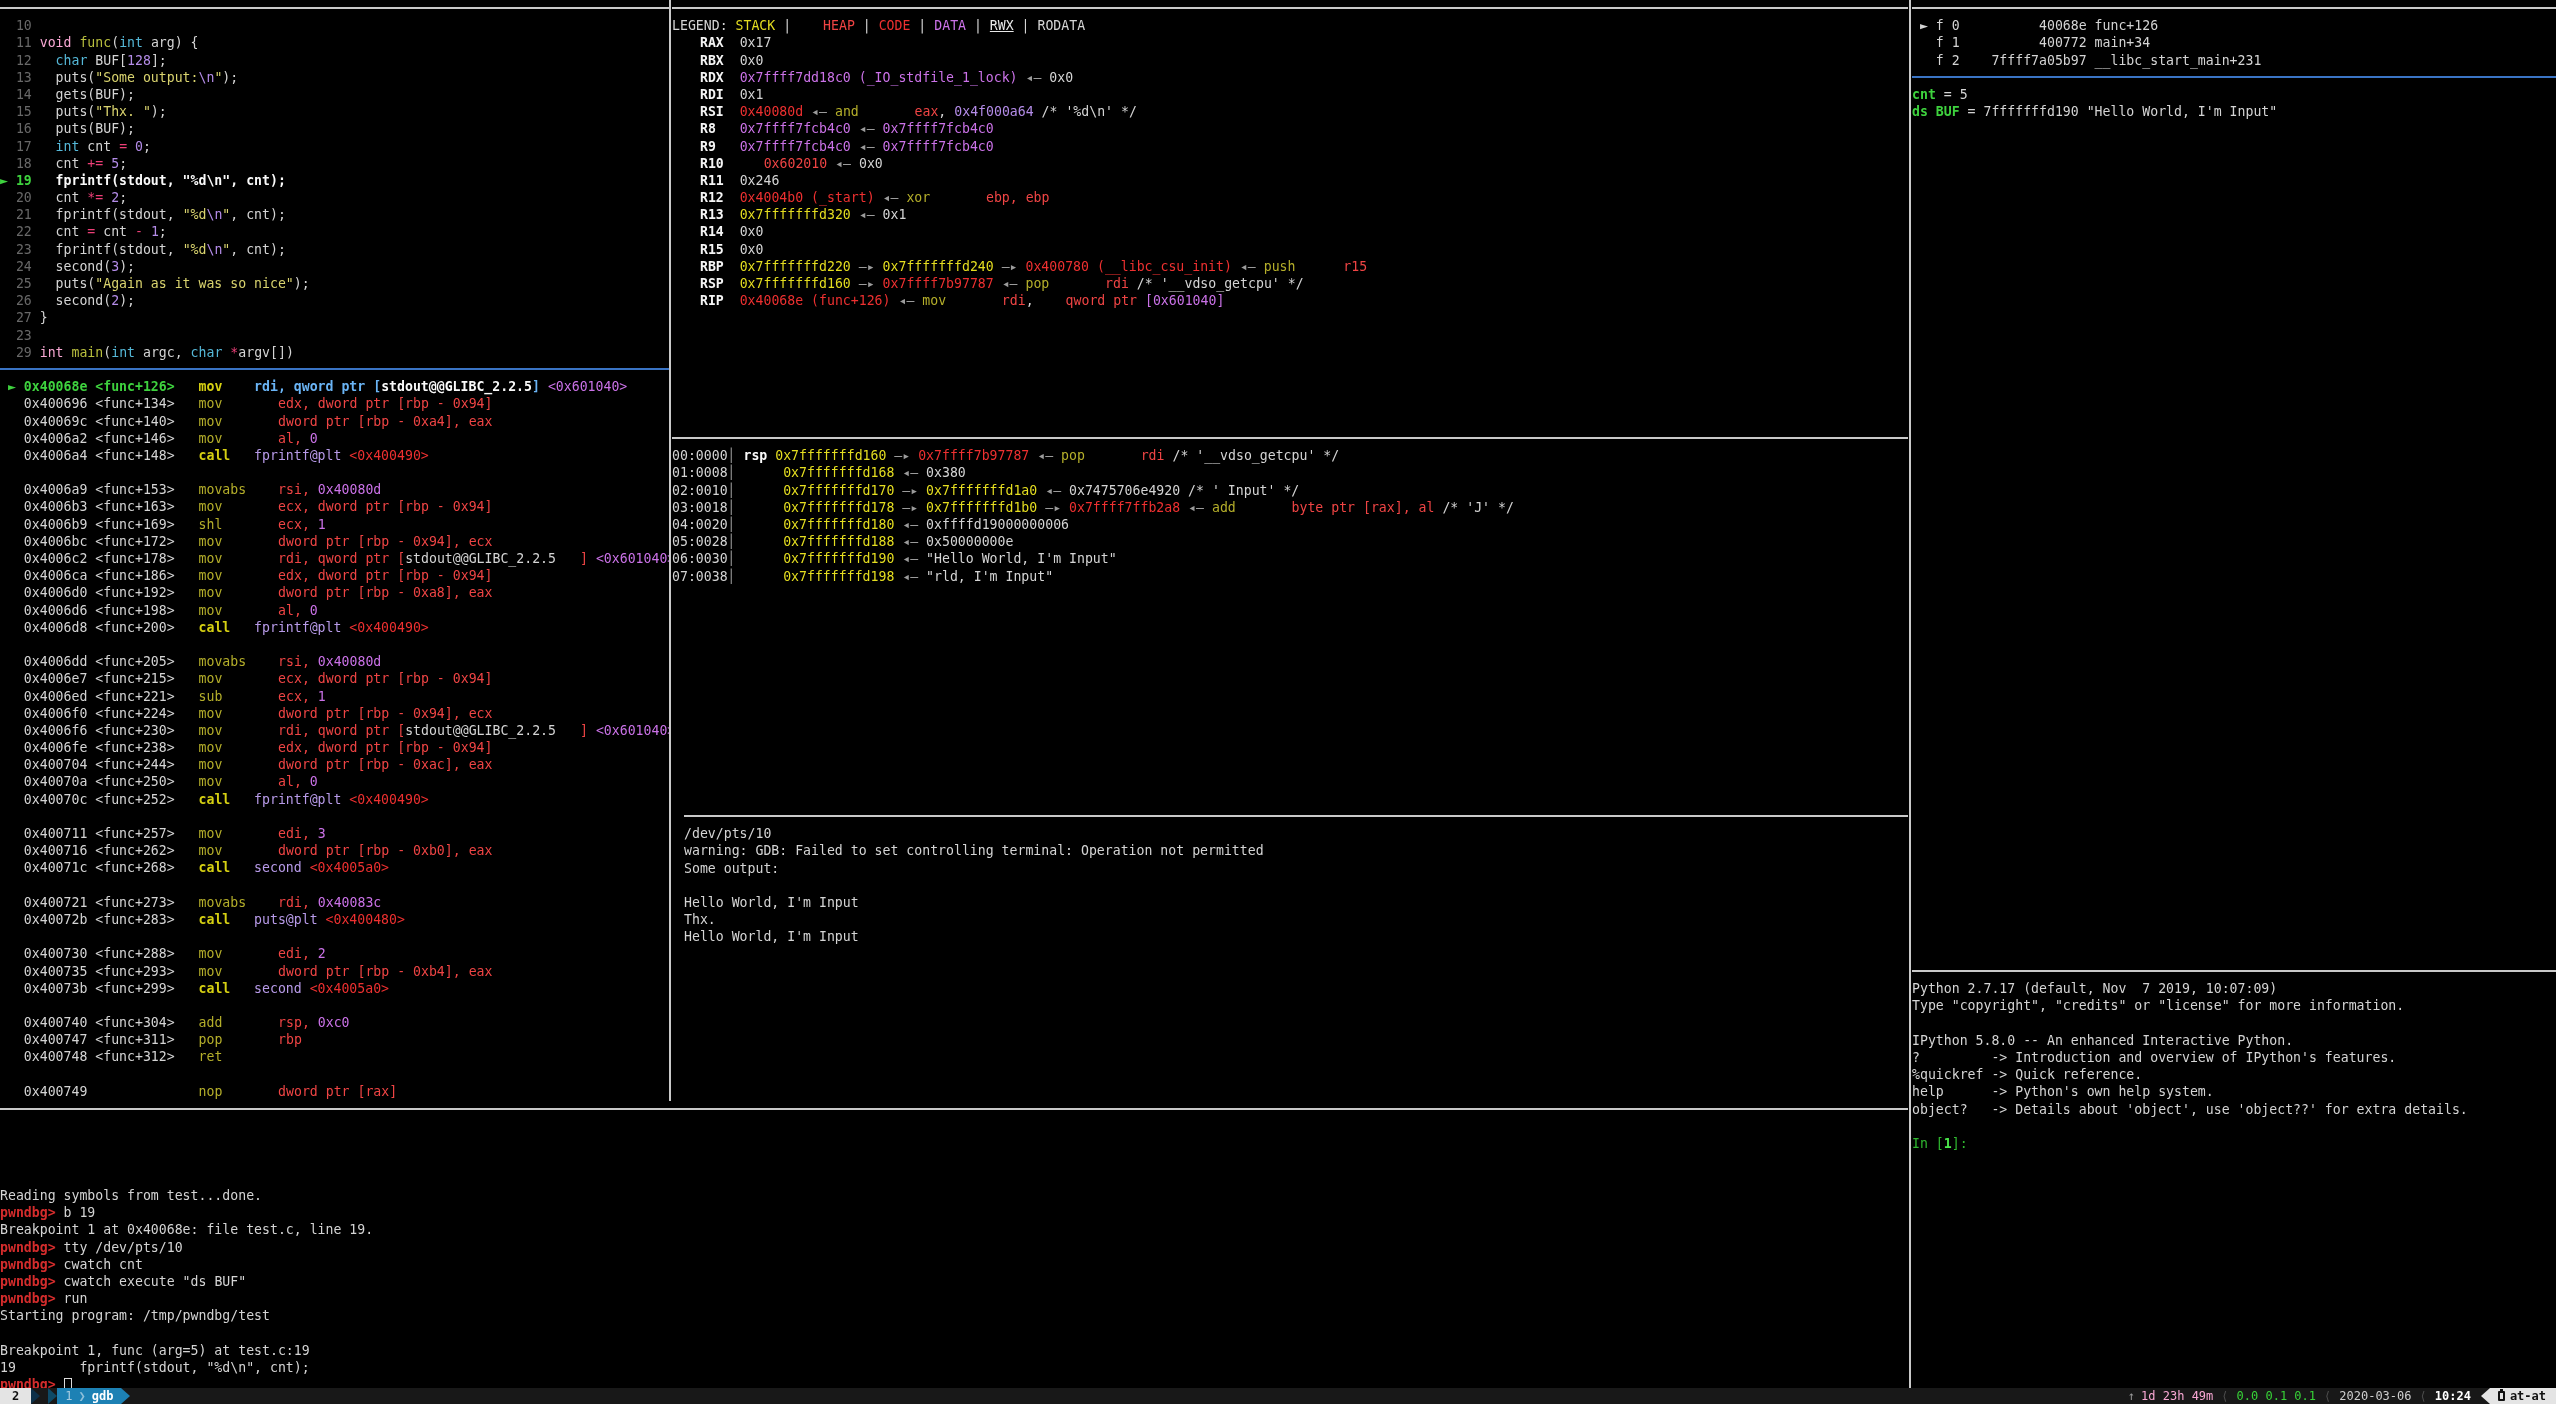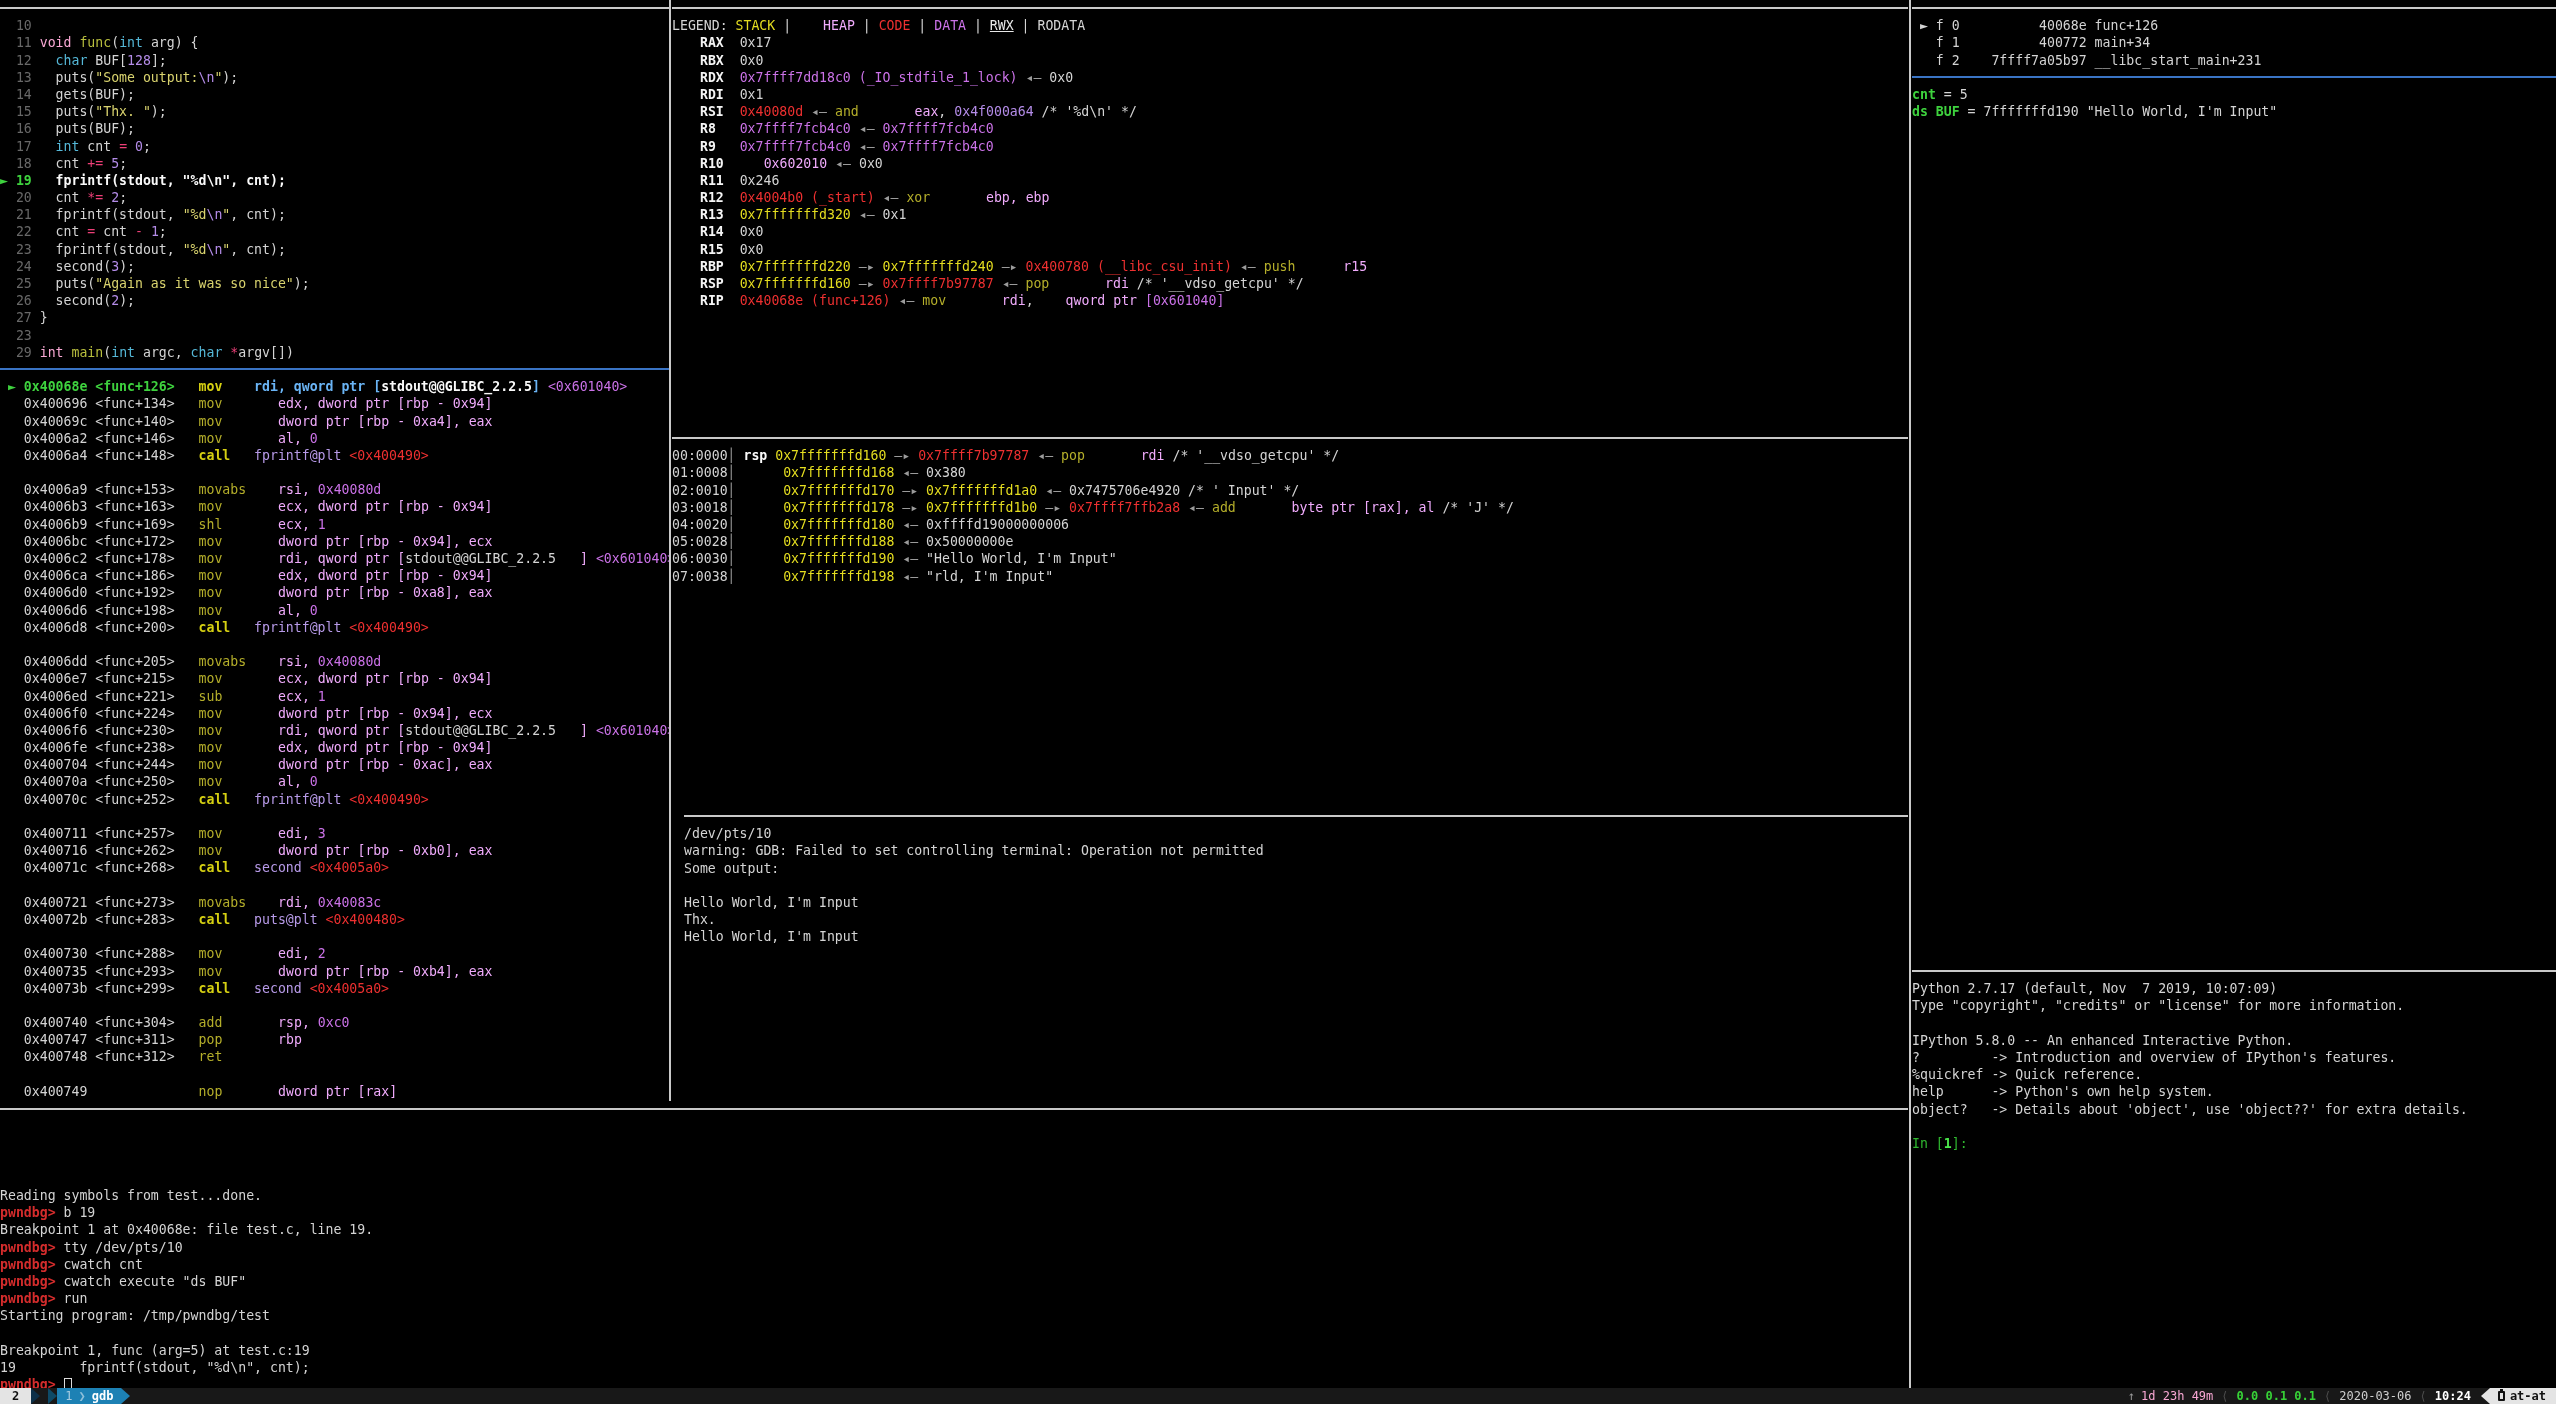--- a/index.html
+++ b/index.html
@@ -30,21 +30,21 @@
   .dline { position:absolute; left:0; right:0; top:7px; border-top:2px solid #3a74c4; }
 
   
   .s-w  { color:#d4d4d4; }
   .s-W  { color:#fafafa; font-weight:bold; }
   .s-gr { color:#9b9b9b; }
   .s-ln { color:#686868; }
   .s-lng{ color:#3ed23e; font-weight:bold; }
   .s-g  { color:#3ed23e; font-weight:bold; }
   .s-y  { color:#e5de20; }
-  .s-b  { color:#f0abfc;padding-left:24px; }
+  .s-b  { color:#ef4444;padding-left:24px; }
   .s-Bb { color:#6ab4f5; font-weight:bold; }
   .s-r  { color:#ee3030; }
   .s-p  { color:#cb72e8; }
   .s-sym{ color:#b79ae8; }
   .s-o  { color:#b4ae2a; }
   .s-ob { color:#d6d012; font-weight:bold; }
   .s-kw { color:#f9a8d4; }
   .s-ty { color:#55b8d8; }
   .s-fn { color:#b9bf3e; }
   .s-str{ color:#d9d36e; }
@@ -72,21 +72,21 @@
   .sb-gdb { color:#fff; font-weight:bold; }
   .tri { width:0; height:0; border-top:8px solid transparent; border-bottom:8px solid transparent; }
   .tri-dark  { border-left:9px solid #0d3049; }
   .tri-bluein{ border-left:9px solid #0e4a67; margin-left:8px; }
   .tri-blue  { border-left:9px solid #1d81b4; }
   .tri-whiteL{ border-right:9px solid #e4e4e4; margin-left:10px; }
   #sb-right { margin-left:auto; display:flex; align-items:center; }
   .sb-up   { color:#9a9a9a; padding:0 6px 0 0; }
   .sb-upt  { color:#f9a8d4; }
   .sb-sep  { color:#4f4f4f; padding:0 8px; }
-  .sb-load { color:#37d337; font-weight:bold; }
+  .sb-load { color:#37d337; font-weight:normal; }
   .sb-date { color:#cfcfcf; }
   .sb-time { color:#fff; font-weight:bold; }
   .seg-host { background:#e4e4e4; color:#111; font-weight:bold; padding:0 10px 0 4px; }
   .batt { display:inline-block; width:7px; height:10px; border:2px solid #111; border-radius:1px; position:relative; margin:0 5px 0 4px; }
   .batt:before { content:""; position:absolute; top:-4px; left:0px; width:3px; height:2px; background:#111; }
 </style>
 </head>
 <body>
 
 <div id="screen">

